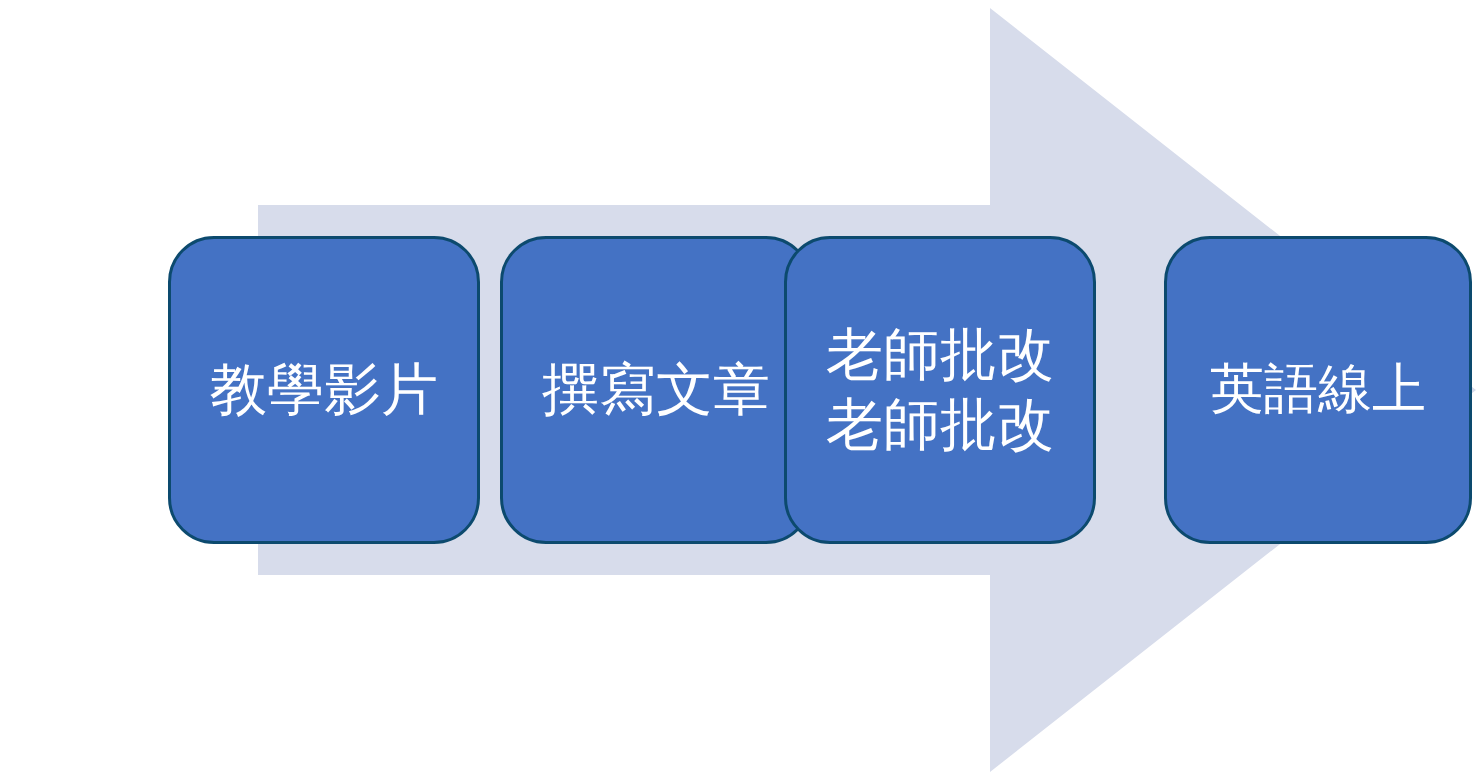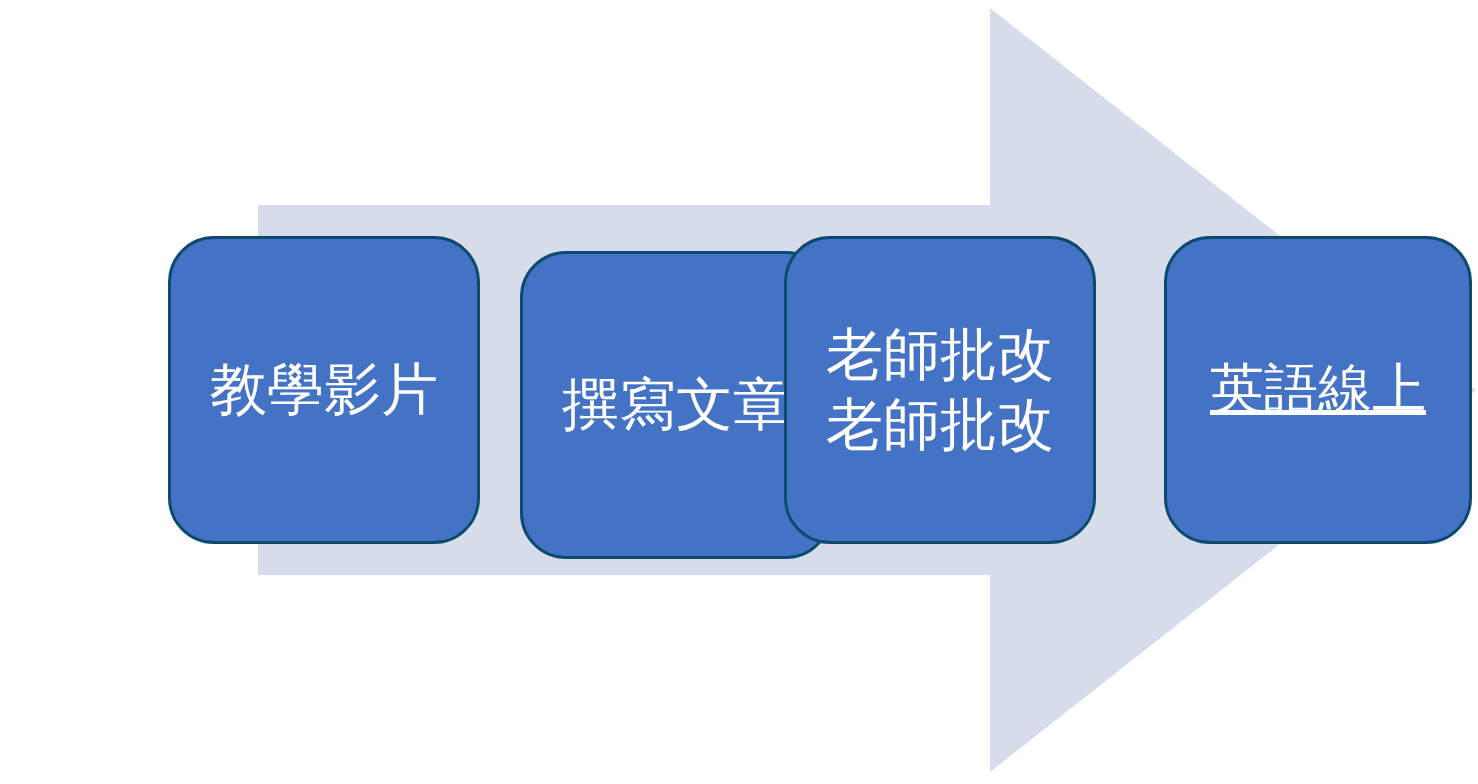--- a/index.html
+++ b/index.html
@@ -38,23 +38,23 @@
     justify-content: center;
     color: #ffffff;
     text-align: center;
   }
   .step-box .line {
     font-size: 57px;
     line-height: 1.22;
     white-space: nowrap;
   }
   .step-1 { left: 168px; }
-  .step-2 { left: 520px; margin-top: 15px; }
+  .step-2 { left: 500px; }
   .step-3 { left: 784px; }
-  .step-4 { left: 1164px; width: 308px; text-decoration: underline; }
+  .step-4 { left: 1164px; width: 308px; }
   .step-4 .line { font-size: 54px; line-height: 1.18; }
 </style>
 </head>
 <body>
 
 <div class="canvas">
 
   <svg class="arrow-svg" viewBox="0 0 1478 784" xmlns="http://www.w3.org/2000/svg">
     <polygon points="258,205 990,205 990,8 1476,390 990,772 990,575 258,575" fill="#D7DCEB"></polygon>
   </svg>

